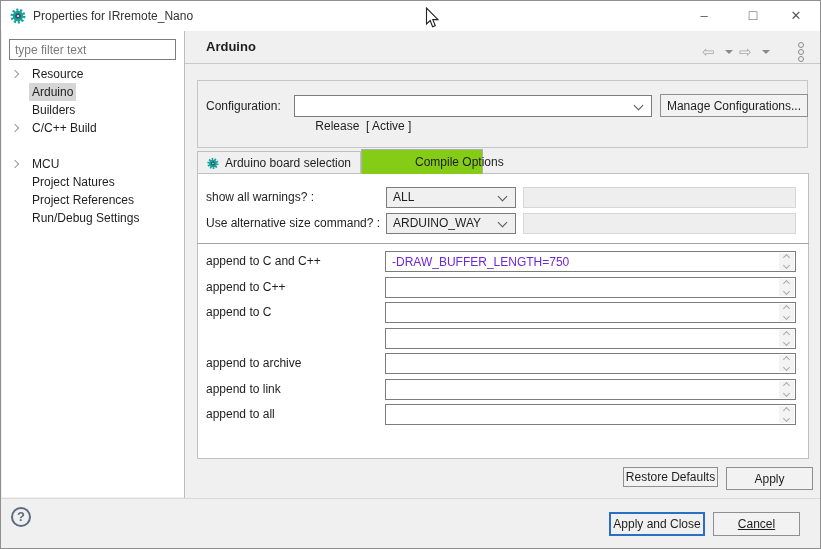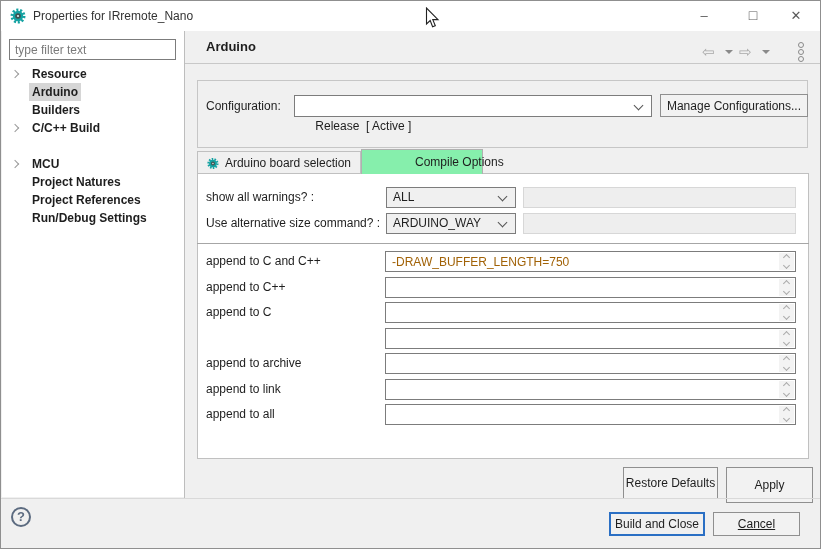--- a/index.html
+++ b/index.html
@@ -14,21 +14,21 @@
            font-size:13px;line-height:29px;text-align:center;padding:0;cursor:default;}
 
   
   .sidebar-bg{left:1px;top:30px;width:182px;height:466px;background:#ffffff;}
   .filter{left:8px;top:38px;width:167px;height:21px;box-sizing:border-box;border:1px solid #7c7c7c;
           background:#fff;font:12px "Liberation Sans","DejaVu Sans",sans-serif;padding:0 5px;color:#444;}
   .filter::placeholder{color:#7a7a7a;}
   .tree-row{left:0;width:183px;height:18px;line-height:18px;}
   .tchev{position:absolute;left:11px;top:6px;width:5px;height:5px;border-top:1.4px solid #9a9a9a;
          border-right:1.4px solid #9a9a9a;transform:rotate(45deg);}
-  .tlabel{position:absolute;left:28px;top:0;white-space:nowrap;padding:0 3px;font-weight:bold;}
+  .tlabel{position:absolute;left:28px;top:0;white-space:nowrap;padding:0 3px;}
   .tlabel.selected{background:#d6d6d6;}
 
   .sash{left:183px;top:30px;width:1px;height:467px;background:#bdbdbd;}
 
   
   .pg-title{left:205px;top:30px;height:32px;line-height:32px;font-weight:bold;font-size:13px;}
   .hdr-sep{left:184px;top:62px;width:637px;height:1px;background:#c8c8c8;}
   .nav-ico{color:#a8a8a8;font-size:15px;line-height:22px;background:transparent;border:0;padding:0;}
   .nav-caret{width:0;height:0;border-left:4px solid transparent;border-right:4px solid transparent;
              border-top:4px solid #8a8a8a;}
@@ -41,44 +41,44 @@
          border:1px solid #7c7c7c;line-height:20px;padding:0 22px 0 7px;white-space:pre;cursor:default;}
   .combo-chev{position:absolute;right:9px;top:6px;width:6px;height:6px;border-right:1.4px solid #555;
               border-bottom:1.4px solid #555;transform:rotate(45deg);}
   .btn{box-sizing:border-box;background:#f2f2f2;border:1px solid #8f8f8f;
        font:12px "Liberation Sans","DejaVu Sans",sans-serif;color:#1e1e1e;text-align:center;padding:0;}
   .manage-btn{left:659px;top:93px;width:148px;height:23px;}
 
   
   .tab{top:150px;height:23px;box-sizing:border-box;border:1px solid #c0c0c0;border-bottom:0;background:#f0f0f0;
        display:flex;align-items:center;gap:6px;padding:0 9px;cursor:default;}
-  .tab.active{top:148px;height:25px;background:#86efac;border-color:#b0b0b0;z-index:3;gap:44px;}
+  .tab.active{top:148px;height:25px;background:#84cc16;border-color:#b0b0b0;z-index:3;gap:44px;}
   .tab-lbl{white-space:nowrap;}
 
   
   .content{left:196px;top:172px;width:612px;height:286px;box-sizing:border-box;background:#ffffff;
            border:1px solid #c0c0c0;z-index:1;}
   .row-label{left:205px;white-space:nowrap;z-index:2;text-align:right;}
   .sm-combo{left:385px;width:130px;height:21px;box-sizing:border-box;background:#f0f0f0;border:1px solid #7c7c7c;
             line-height:19px;padding:0 20px 0 6px;z-index:2;cursor:default;}
   .dis-field{left:522px;width:273px;height:21px;box-sizing:border-box;background:#eeeeee;border:1px solid #d7d7d7;z-index:2;}
   .c-sep{left:196px;top:242px;width:612px;height:1px;background:#a6a6a6;z-index:2;}
 
   .app-field{left:384px;width:411px;height:21px;box-sizing:border-box;background:#fff;border:1px solid #7c7c7c;z-index:2;}
   .app-field input{position:absolute;left:0;top:0;width:100%;height:100%;border:0;background:transparent;
-                   font:12px "Liberation Sans","DejaVu Sans",sans-serif;padding:0 20px 0 6px;box-sizing:border-box;color:#a16207;}
+                   font:12px "Liberation Sans","DejaVu Sans",sans-serif;padding:0 20px 0 6px;box-sizing:border-box;color:#6d28d9;}
   .spin{position:absolute;right:1px;top:1px;width:15px;height:17px;background:#f3f3f3;display:flex;
         flex-direction:column;align-items:center;justify-content:center;gap:3px;}
   .spin i{display:block;width:4px;height:4px;border-top:1.5px solid #ababab;border-right:1.5px solid #ababab;}
   .spin .up{transform:rotate(-45deg);margin-top:2px;}
   .spin .dn{transform:rotate(135deg);margin-bottom:2px;}
 
   
-  .restore-btn{left:622px;top:466px;width:95px;height:32px;}
-  .apply-btn{left:725px;top:466px;width:87px;height:36px;}
+  .restore-btn{left:622px;top:466px;width:95px;height:20px;}
+  .apply-btn{left:725px;top:466px;width:87px;height:23px;}
   .foot-sep{left:0;top:497px;width:100%;height:1px;background:#d9d9d9;}
   .help{left:10px;top:506px;width:20px;height:20px;box-sizing:border-box;border:2px solid #5c6b80;border-radius:50%;
         color:#5c6b80;font-size:13px;font-weight:bold;text-align:center;line-height:16px;background:transparent;padding:0;}
   .ok-btn{left:608px;top:511px;width:96px;height:24px;border:2px solid #2a6fc4;background:#f0f0f0;}
   .cancel-btn{left:712px;top:511px;width:87px;height:24px;text-decoration:underline;}
 
   .cursor{left:424px;top:6px;z-index:9;}
 </style>
 </head>
 <body>
@@ -251,16 +251,16 @@
         <i class="up"></i>
         <i class="dn"></i>
       </span>
   </div>
 
   <button class="abs btn restore-btn">Restore Defaults</button>
   <button class="abs btn apply-btn">Apply</button>
 
   <div class="abs foot-sep"></div>
   <button class="abs help">?</button>
-  <button class="abs btn ok-btn">Build and Close</button>
+  <button class="abs btn ok-btn">Apply and Close</button>
   <button class="abs btn cancel-btn">Cancel</button>
 
 </div>
 
 </body></html>

